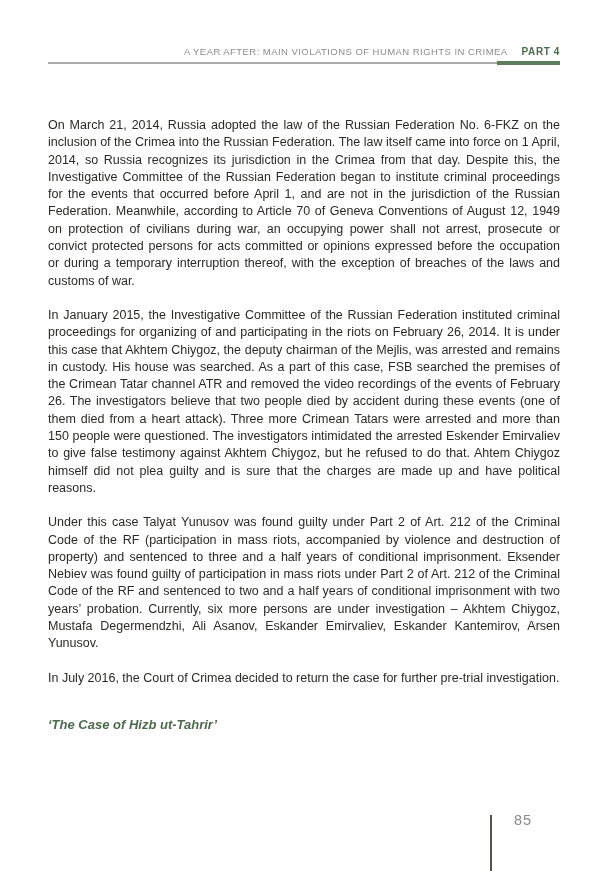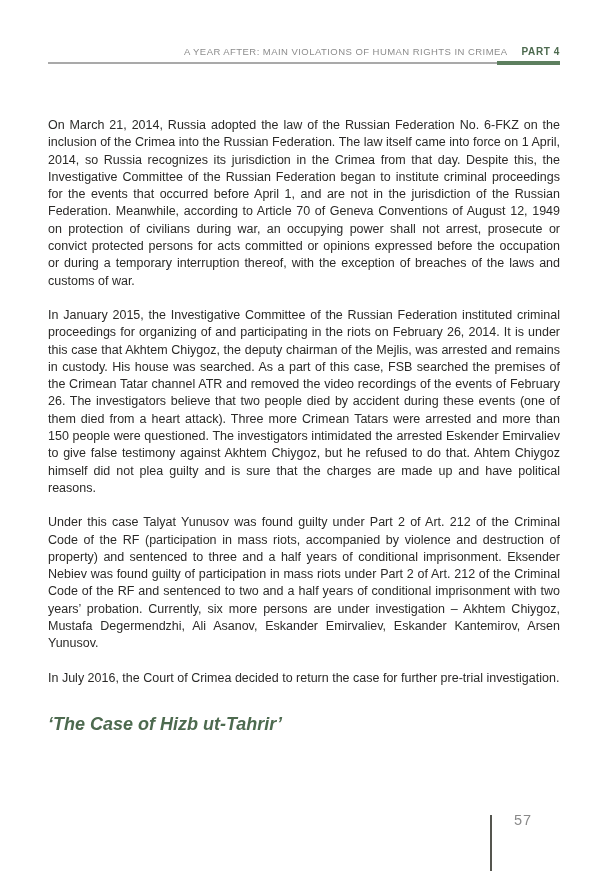--- a/index.html
+++ b/index.html
@@ -67,21 +67,21 @@
     font-size: 12.5px;
     line-height: 17.3px;
     text-align: justify;
     hyphens: manual;
     margin-top: 36px;
     -webkit-hyphens: manual;
   }
   .para { margin: 0 0 17px 0; }
   .section-heading {
     margin: 29px 0 21px 0;
-    font-size: 18px;
+    font-size: 13px;
     line-height: 17px;
     font-weight: bold;
     font-style: italic;
     color: var(--accent-green, #4d6a4f);
     text-align: left;
   }
   .charge-label { font-weight: bold; }
 
   
   .footer-bar {
@@ -121,16 +121,16 @@
     <p class="para">In January 2015, the Investigative Committee of the Russian Federation instituted criminal proceedings for organizing of and participating in the riots on February 26, 2014. It is under this case that Akhtem Chiygoz, the deputy chairman of the Mejlis, was arrested and remains in custody. His house was searched. As a part of this case, FSB searched the premises of the Crimean Tatar channel ATR and removed the video recordings of the events of February 26. The investigators believe that two people died by accident during these events (one of them died from a heart attack). Three more Crimean Tatars were arrested and more than 150 people were questioned. The investigators intimidated the arrested Eskender Emirvaliev to give false testimony against Akhtem Chiygoz, but he refused to do that. Ahtem Chiygoz himself did not plea guilty and is sure that the charges are made up and have po­litical reasons.</p>
     <p class="para">Under this case Talyat Yunusov was found guilty under Part 2 of Art. 212 of the Crim­inal Code of the RF (participation in mass riots, accompanied by violence and de­struction of property) and sentenced to three and a half years of conditional impris­onment. Eksender Nebiev was found guilty of participation in mass riots under Part 2 of Art. 212 of the Criminal Code of the RF and sentenced to two and a half years of conditional imprisonment with two years’ probation. Currently, six more persons are under investigation – Akhtem Chiygoz, Mustafa Degermendzhi, Ali Asanov, Es­kander Emirvaliev, Eskander Kantemirov, Arsen Yunusov.</p>
     <p class="para">In July 2016, the Court of Crimea decided to return the case for further pre-trial investigation.</p>
 
     <h2 class="section-heading">‘The Case of Hizb ut-Tahrir’</h2>
 
   </main>
 
   <footer>
     <div class="footer-bar"></div>
-    <span class="page-number">57</span>
+    <span class="page-number">85</span>
   </footer>
 
 </div>
 
 </body></html>

